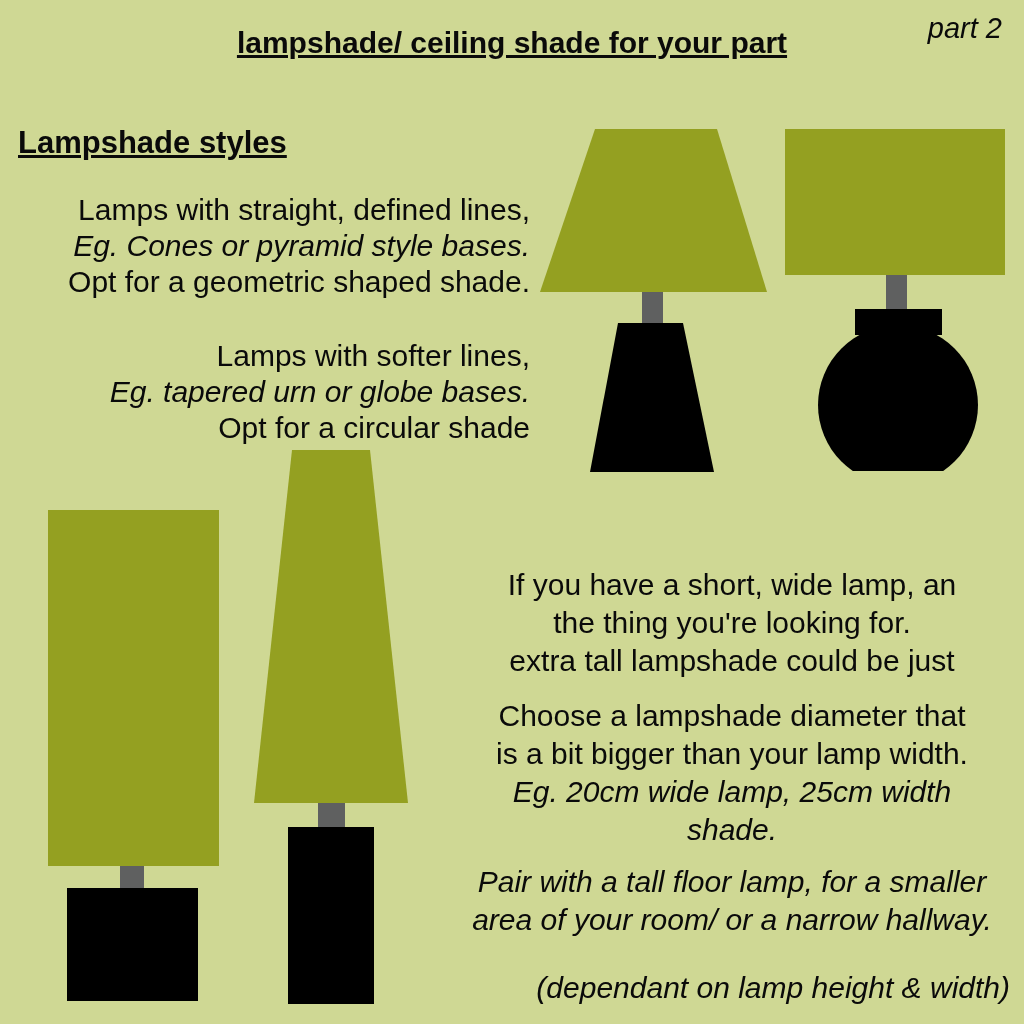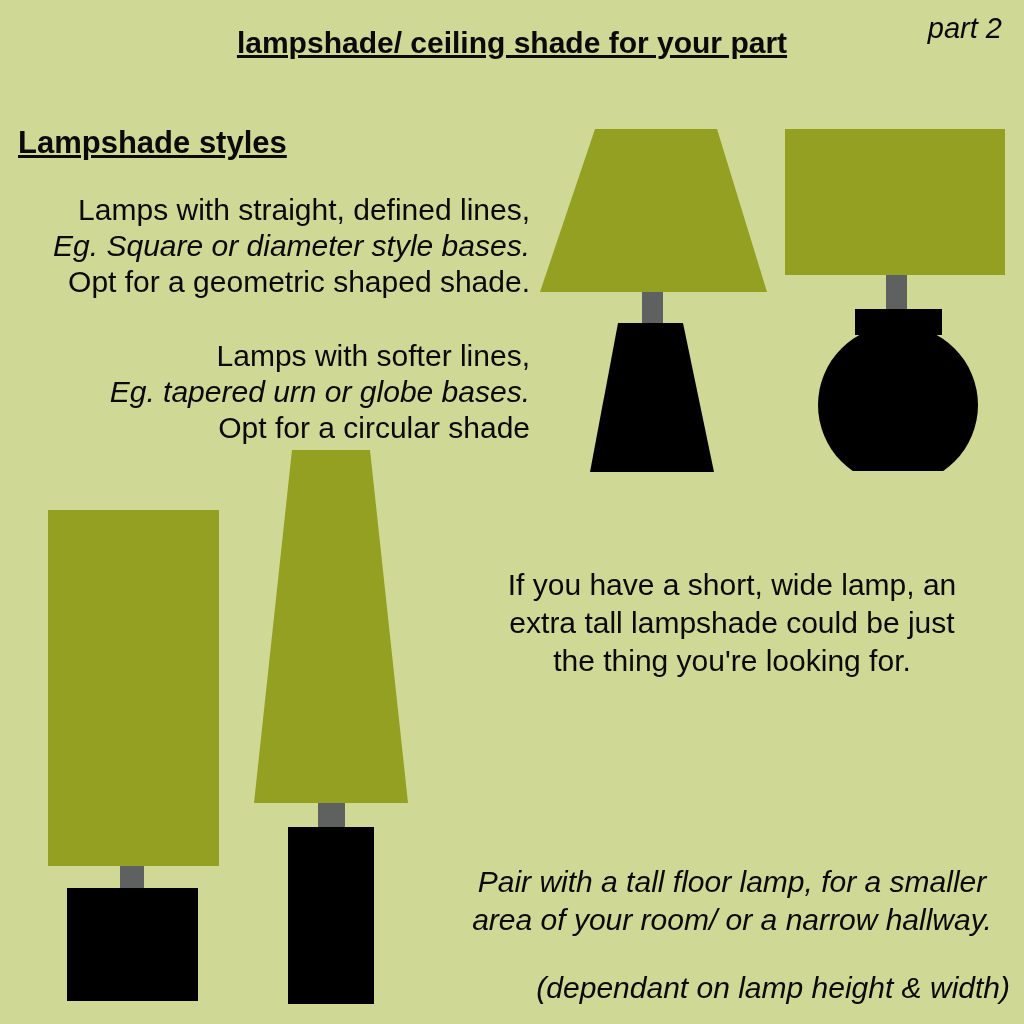--- a/index.html
+++ b/index.html
@@ -107,37 +107,43 @@
   <div class="part-label">part 2</div>
 
   <h1 class="title">
     <div>lampshade/ ceiling shade for your part</div>
   </h1>
 
   <h2 class="h-left">Lampshade styles</h2>
 
   <div class="p-left p-left-1">
     <div>Lamps with straight, defined lines,</div>
-    <div class="italic">Eg. Square or diameter style bases.</div>
+    <div class="italic">Eg. Cones or pyramid style bases.</div>
     <div>Opt for a geometric shaped shade.</div>
   </div>
 
   <div class="p-left p-left-2">
     <div>Lamps with softer lines,</div>
     <div class="italic">Eg. tapered urn or globe bases.</div>
     <div>Opt for a circular shade</div>
   </div>
 
 
   <div class="p-right p-right-1">
     <div>If you have a short, wide lamp, an</div>
+    <div>the thing you're looking for.</div>
     <div>extra tall lampshade could be just</div>
-    <div>the thing you're looking for.</div>
   </div>
 
+  <div class="p-right p-right-2">
+    <div>Choose a lampshade diameter that</div>
+    <div>is a bit bigger than your lamp width.</div>
+    <div class="italic">Eg. 20cm wide lamp, 25cm width</div>
+    <div class="italic">shade.</div>
+  </div>
 
   <div class="p-right p-right-3">
     <div>Pair with a tall floor lamp, for a smaller</div>
     <div>area of your room/ or a narrow hallway.</div>
   </div>
 
   <div class="note">(dependant on lamp height &amp; width)</div>
 
   <svg class="lamp lamp-a" width="227" height="343" viewBox="0 0 227 343">
     <polygon points="55,0 177,0 227,163 0,163" fill="#94a021"></polygon>

